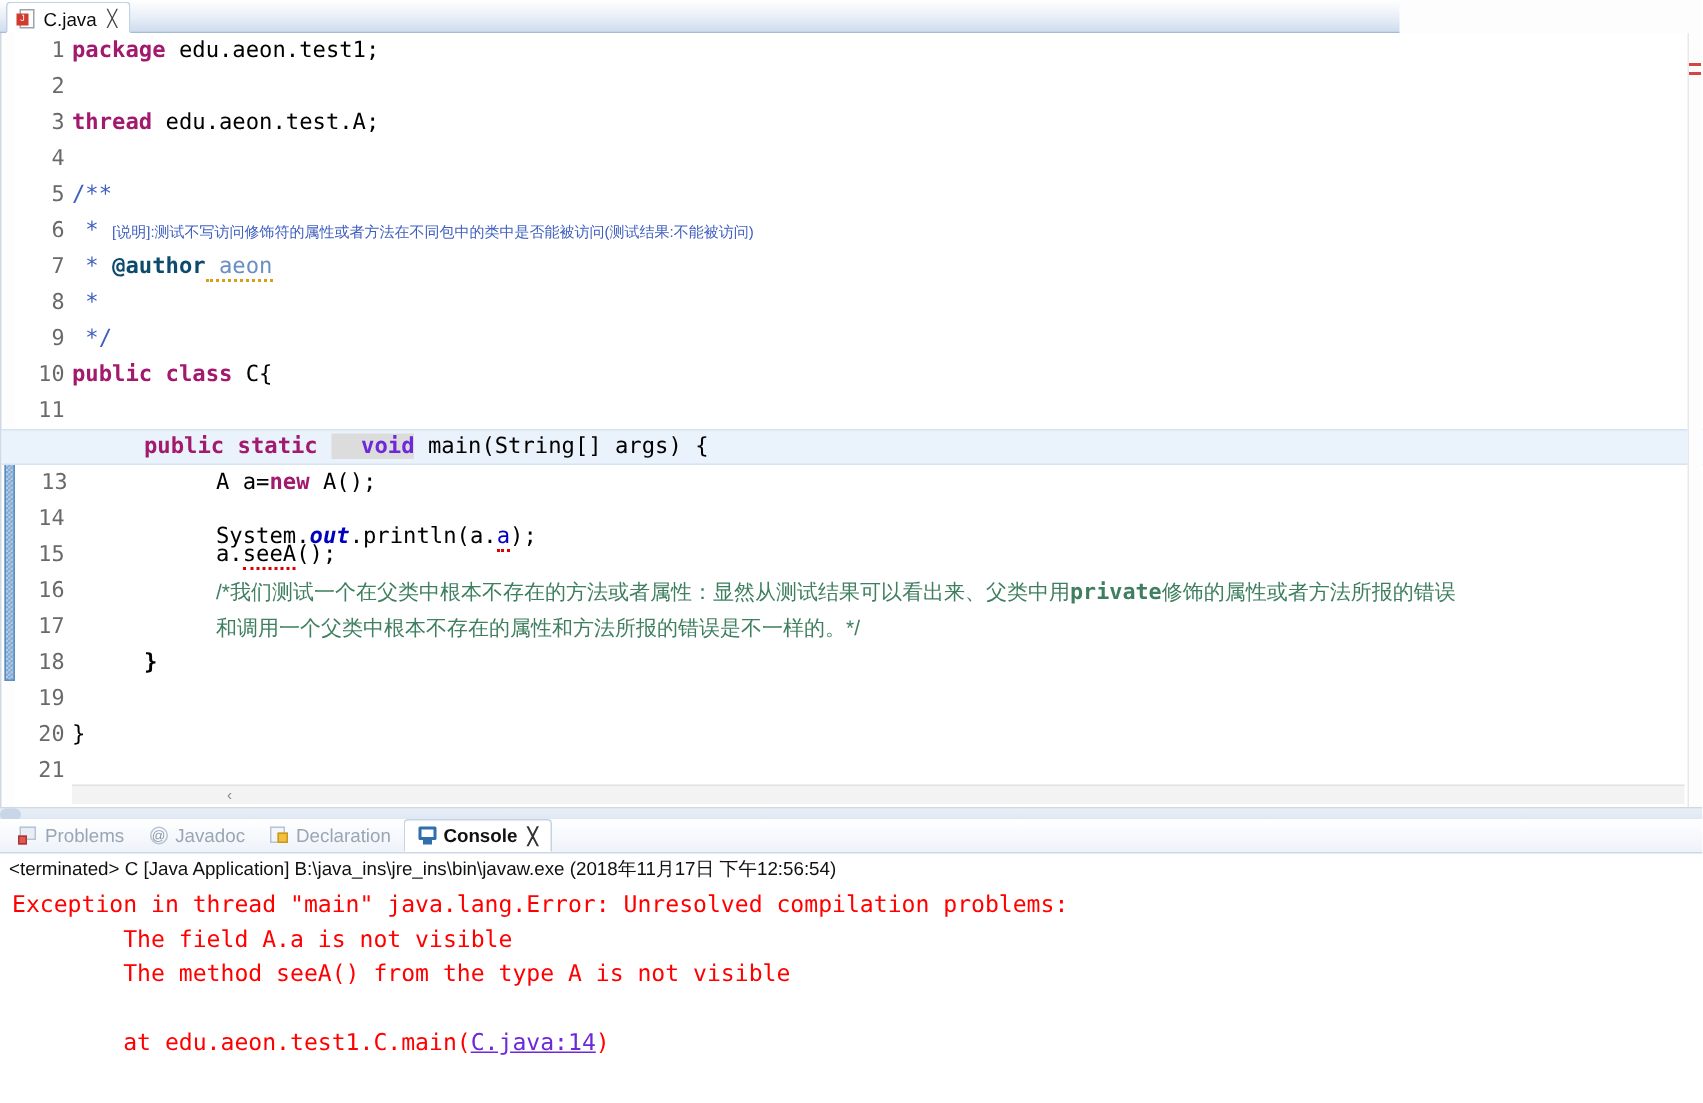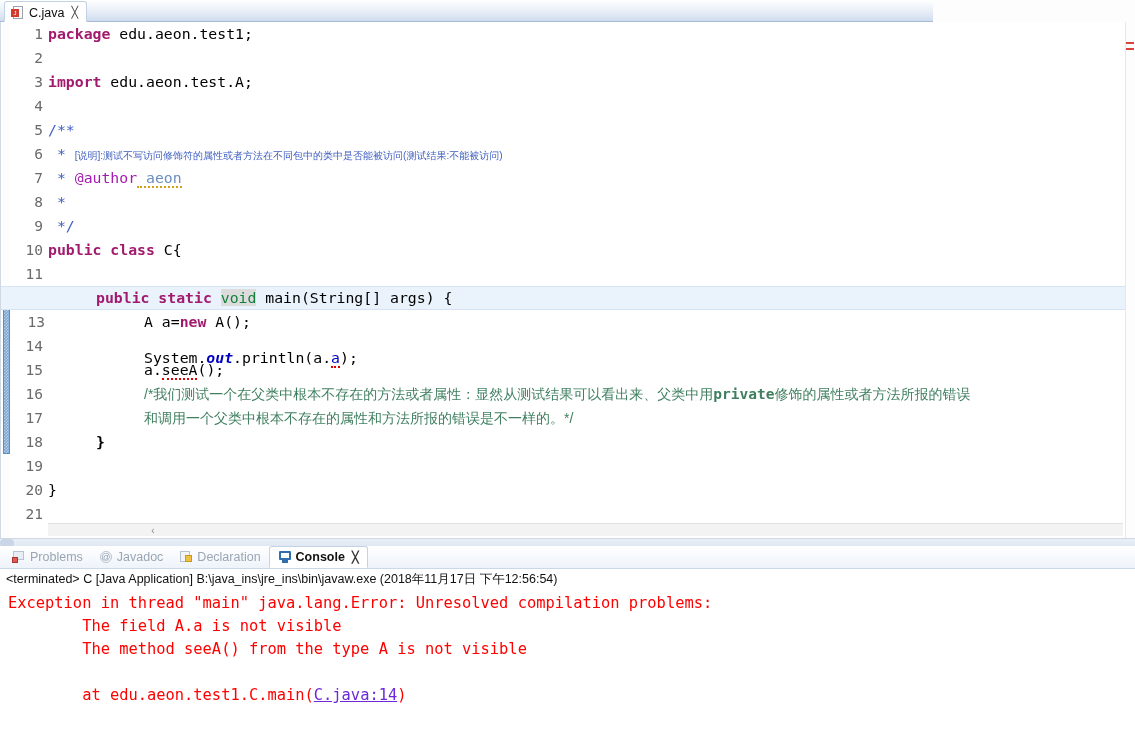--- a/index.html
+++ b/index.html
@@ -88,24 +88,24 @@
     position:absolute; left:0; height:24px; line-height:24px;
     font-size:14.8px; color:#000; white-space:pre;
   }
   .hl-current {
     position:absolute; left:-47px; right:-10px; height:24px;
     background:#eaf2fb; border-top:1px solid #d5e3f3; border-bottom:1px solid #d5e3f3;
   }
 
   
   .kw  { color:#a21a6e; font-weight:bold; }
-  .kwv { color:#15803d; font-weight:normal; background:#dcdcdc; }
+  .kwv { color:#6d28d9; font-weight:bold; background:#dcdcdc;padding-left:20px; }
   .plain { color:#000; }
   .cmt { color:#3f5fbf; }
-  .cmt-tag { color:#a21caf; font-weight:normal; }
+  .cmt-tag { color:#0c4a6e; font-weight:bold; }
   .cmt-g { color:#3f7f5f; }
   .cmt-g-b { color:#3f7f5f; font-weight:bold; }
   .fld { color:#0000c0; font-style:italic; font-weight:bold; }
   .fieldref { color:#0000c0; }
   .sq-red { border-bottom:2px dotted #d00; padding-bottom:0px; }
   .author { color:#6a8fc0; border-bottom:2px dotted #d4a017; }
 
   .hscroll {
     position:absolute; left:47px; bottom:2px; right:12px; height:13px;
     background:#f3f3f3; border-top:1px solid #e2e2e2;
@@ -272,21 +272,21 @@
 
       <div class="row" style="top:0px;">
           <span class="codeline"><span class="kw">package</span><span class="plain"> edu.aeon.test1;</span></span>
         </div>
 
       <div class="row" style="top:24px;">
           <span class="codeline"></span>
         </div>
 
       <div class="row" style="top:48px;">
-          <span class="codeline"><span class="kw">import</span><span class="plain"> edu.aeon.test.A;</span></span>
+          <span class="codeline"><span class="kw">thread</span><span class="plain"> edu.aeon.test.A;</span></span>
         </div>
 
       <div class="row" style="top:72px;">
           <span class="codeline"></span>
         </div>
 
       <div class="row" style="top:96px;">
           <span class="codeline"><span class="cmt">/**</span></span>
         </div>
 

